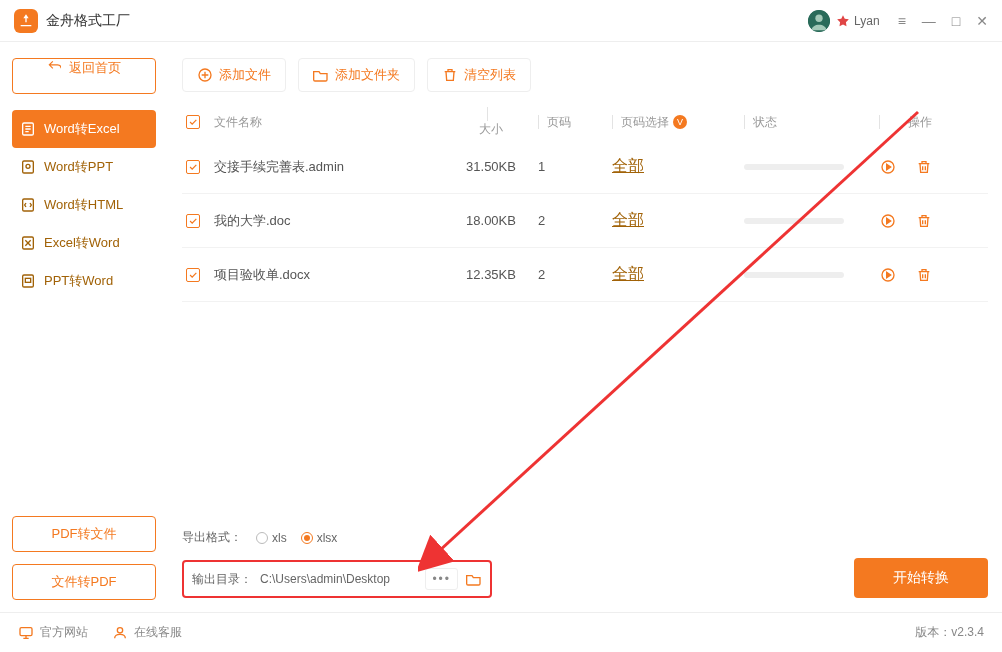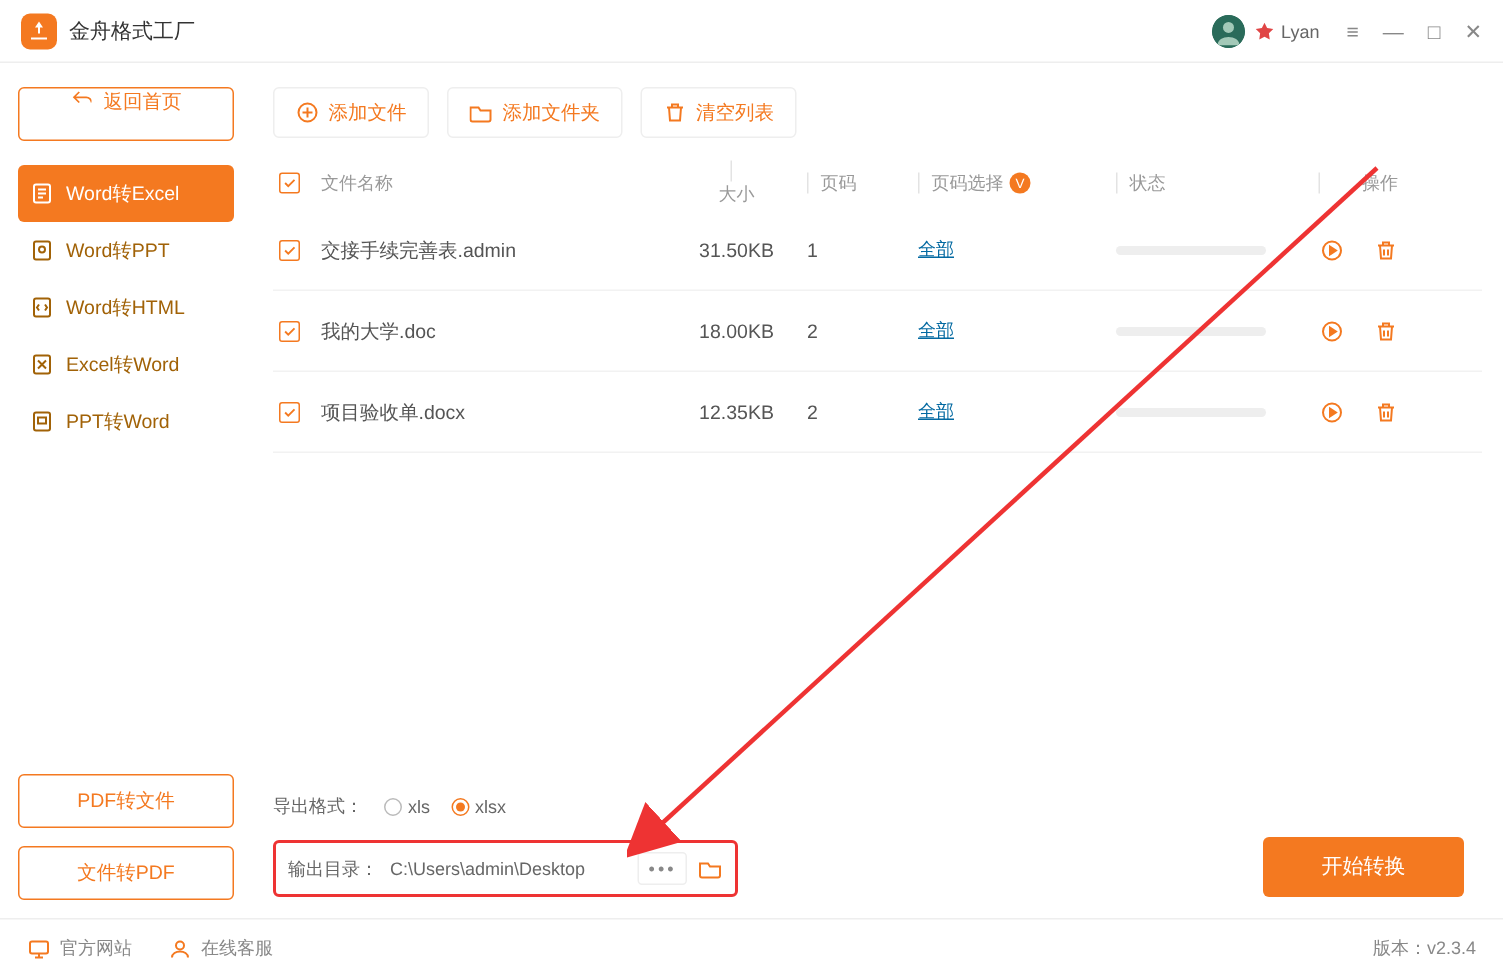--- a/index.html
+++ b/index.html
@@ -44,40 +44,40 @@
 .col-page { width: 74px; }
 .col-select { width: 132px; }
 .col-status { width: 118px; }
 .col-ops { width: 70px; justify-content: flex-end; gap: 20px; }
 .divider-v { width: 1px; height: 14px; background: #e3e3e3; margin-right: 8px; }
 .badge-v { width: 14px; height: 14px; border-radius: 50%; background: #F47920; color: #fff; font-size: 9px; display: inline-flex; align-items: center; justify-content: center; margin-left: 4px; }
 
 .trow { display: flex; align-items: center; height: 54px; border-bottom: 1px solid #f2f2f2; padding: 0 4px; font-size: 13px; color: #555; }
 .checkbox { width: 14px; height: 14px; border: 1px solid #F47920; border-radius: 2px; display: flex; align-items: center; justify-content: center; }
 .checkbox svg { width: 10px; height: 10px; }
-.link-orange { color: #0369a1; text-decoration: underline; cursor: pointer; font-size: 12px; text-align: right; }
+.link-orange { color: #a16207; text-decoration: underline; cursor: pointer; font-size: 16px; text-align: right; }
 .status-bar { width: 100px; height: 6px; background: #eee; border-radius: 3px; }
 .op-icon { cursor: pointer; color: #F47920; display: flex; }
 .op-icon svg { width: 16px; height: 16px; }
 
 .main-spacer { flex: 1; }
 
 
 .bottom-area { padding: 8px 0 14px 0; position: relative; }
 .format-row { display: flex; align-items: center; gap: 14px; font-size: 12px; color: #666; margin-bottom: 14px; }
 .radio { display: flex; align-items: center; gap: 4px; cursor: pointer; }
 .radio-circle { width: 12px; height: 12px; border: 1px solid #bbb; border-radius: 50%; display: flex; align-items: center; justify-content: center; }
 .radio.selected .radio-circle { border-color: #F47920; }
 .radio.selected .radio-circle::after { content: ''; width: 6px; height: 6px; background: #F47920; border-radius: 50%; }
 
 .output-box { border: 2px solid #e33; border-radius: 4px; padding: 6px 8px; display: flex; align-items: center; gap: 8px; width: 310px; font-size: 12px; color: #666; }
 .dots-btn { padding: 0 6px; border: 1px solid #eee; border-radius: 3px; cursor: pointer; color: #888; height: 22px; display: flex; align-items: center; letter-spacing: 2px; }
 .folder-btn { cursor: pointer; color: #F47920; display: flex; }
 
-.convert-btn { position: absolute; right: 12px; bottom: 14px; width: 134px; height: 40px; background: #F47920; color: #fff; border-radius: 4px; display: flex; align-items: center; justify-content: center; font-size: 14px; cursor: pointer; }
+.convert-btn { position: absolute; right: 0; bottom: 14px; width: 134px; height: 40px; background: #F47920; color: #fff; border-radius: 4px; display: flex; align-items: center; justify-content: center; font-size: 14px; cursor: pointer; }
 
 
 .footer { height: 40px; border-top: 1px solid #eee; display: flex; align-items: center; padding: 0 18px; gap: 24px; color: #888; font-size: 12px; }
 .footer-link { display: flex; align-items: center; gap: 6px; cursor: pointer; }
 .footer-link svg { width: 16px; height: 16px; color: #F47920; }
 .footer-spacer { flex: 1; }
 
 
 .arrow-svg { position: absolute; pointer-events: none; }
 </style>

